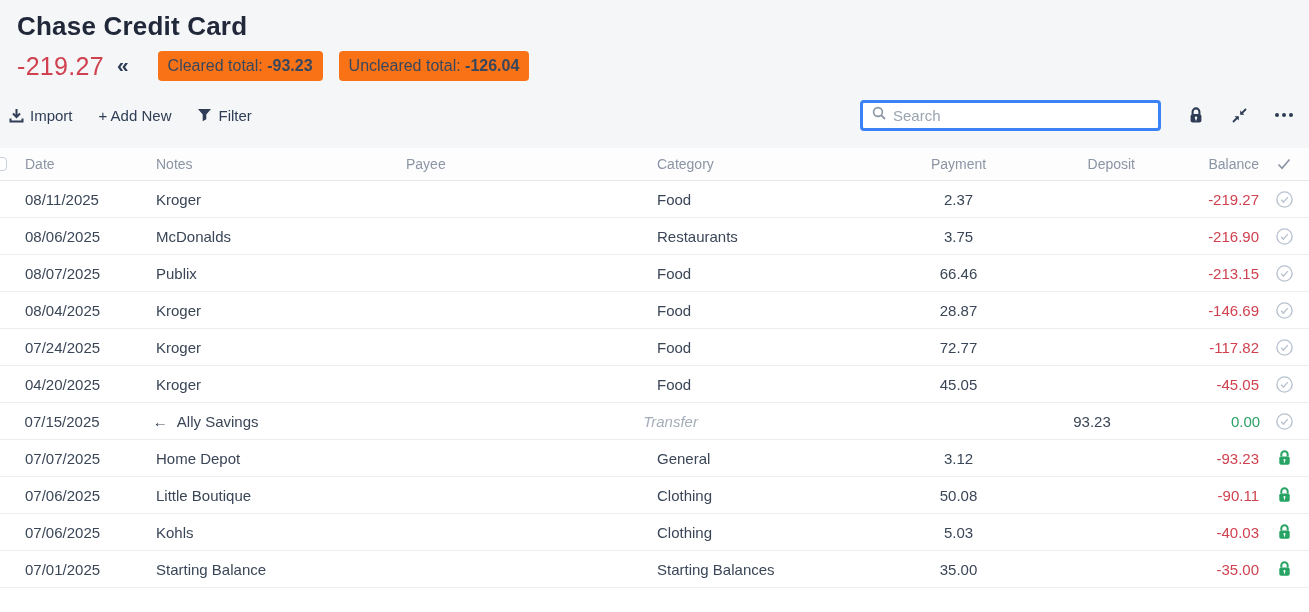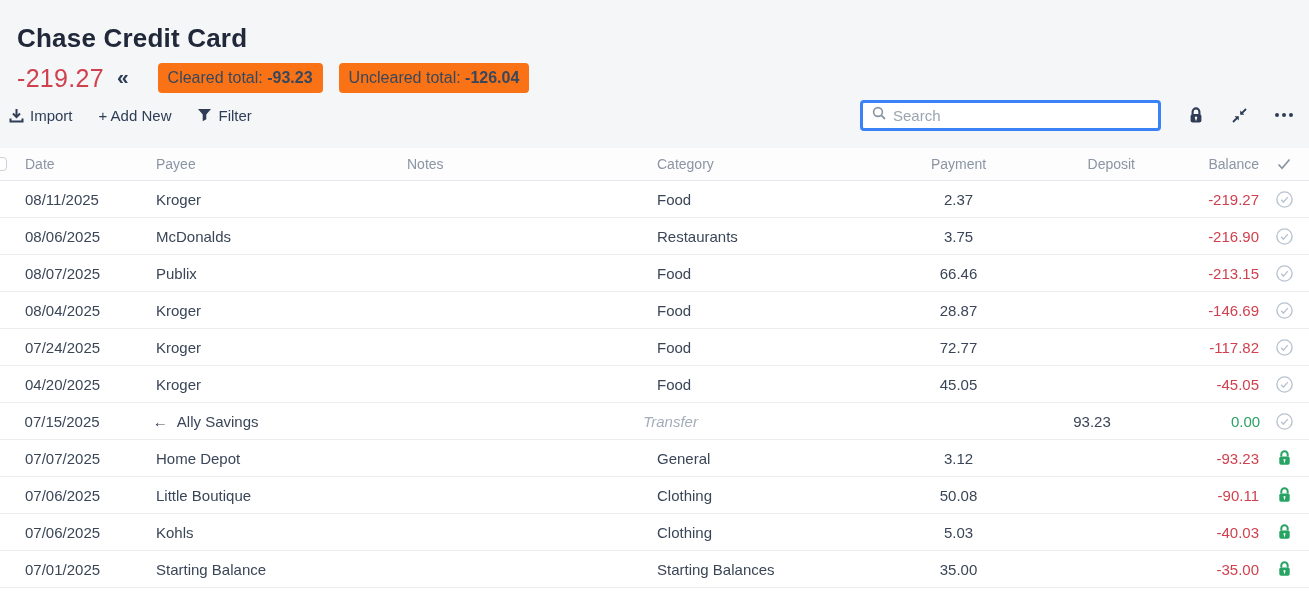--- a/index.html
+++ b/index.html
@@ -5,21 +5,21 @@
   * { margin:0; padding:0; box-sizing:border-box; }
   html,body { width:1309px; height:612px; overflow:hidden; }
   body {
     font-family:"Liberation Sans","DejaVu Sans",sans-serif;
     background:#ffffff; color:#3a4657;
   }
   .page { width:1309px; height:612px; background:#ffffff; }
 
   
   .top-panel { background:#f5f6f8; height:148px; padding:0 0 0 17px; position:relative; }
-  .acct-title { font-size:26px; font-weight:700; color:#20283a; padding-top:23px; letter-spacing:.2px; }
+  .acct-title { font-size:26px; font-weight:700; color:#20283a; padding-top:11px; letter-spacing:.2px; }
 
   .balance-line { display:flex; align-items:center; margin-top:8px; height:32px; }
   .acct-balance { font-size:25px; color:#d0414f; font-weight:400; letter-spacing:.3px; }
   .collapse-chevrons { font-size:21px; color:#2e3d55; font-weight:700; margin-left:13px; cursor:pointer; line-height:1; padding-bottom:3px;}
   .total-pill {
     background:#f97316; color:#39475c; border-radius:4px;
     font-size:16px; padding:6px 10px; margin-left:29px; white-space:nowrap;
   }
   .total-pill:last-child { margin-left:16px;text-align:right; }
   .total-pill b { font-weight:700; }
@@ -144,22 +144,22 @@
       </div>
     </div>
   </div>
 
   <div class="tbl">
     <div class="trow thead">
       <div class="cell col-check">
           <span class="hdr-checkbox"></span>
         </div>
       <div class="cell col-date">Date</div>
+      <div class="cell col-notes">Notes</div>
       <div class="cell col-payee">Payee</div>
-      <div class="cell col-notes">Notes</div>
       <div class="cell col-category">Category</div>
       <div class="cell col-payment">Payment</div>
       <div class="cell col-deposit">Deposit</div>
       <div class="cell col-balance">Balance</div>
       <div class="cell col-status">
         <svg width="14" height="12" viewBox="0 0 14 12">
             <path d="M1.5 6.5l3.6 3.8L12.5 1.5" fill="none" stroke="#8a94a2" stroke-width="1.7"></path>
           </svg>
       </div>
     </div>

